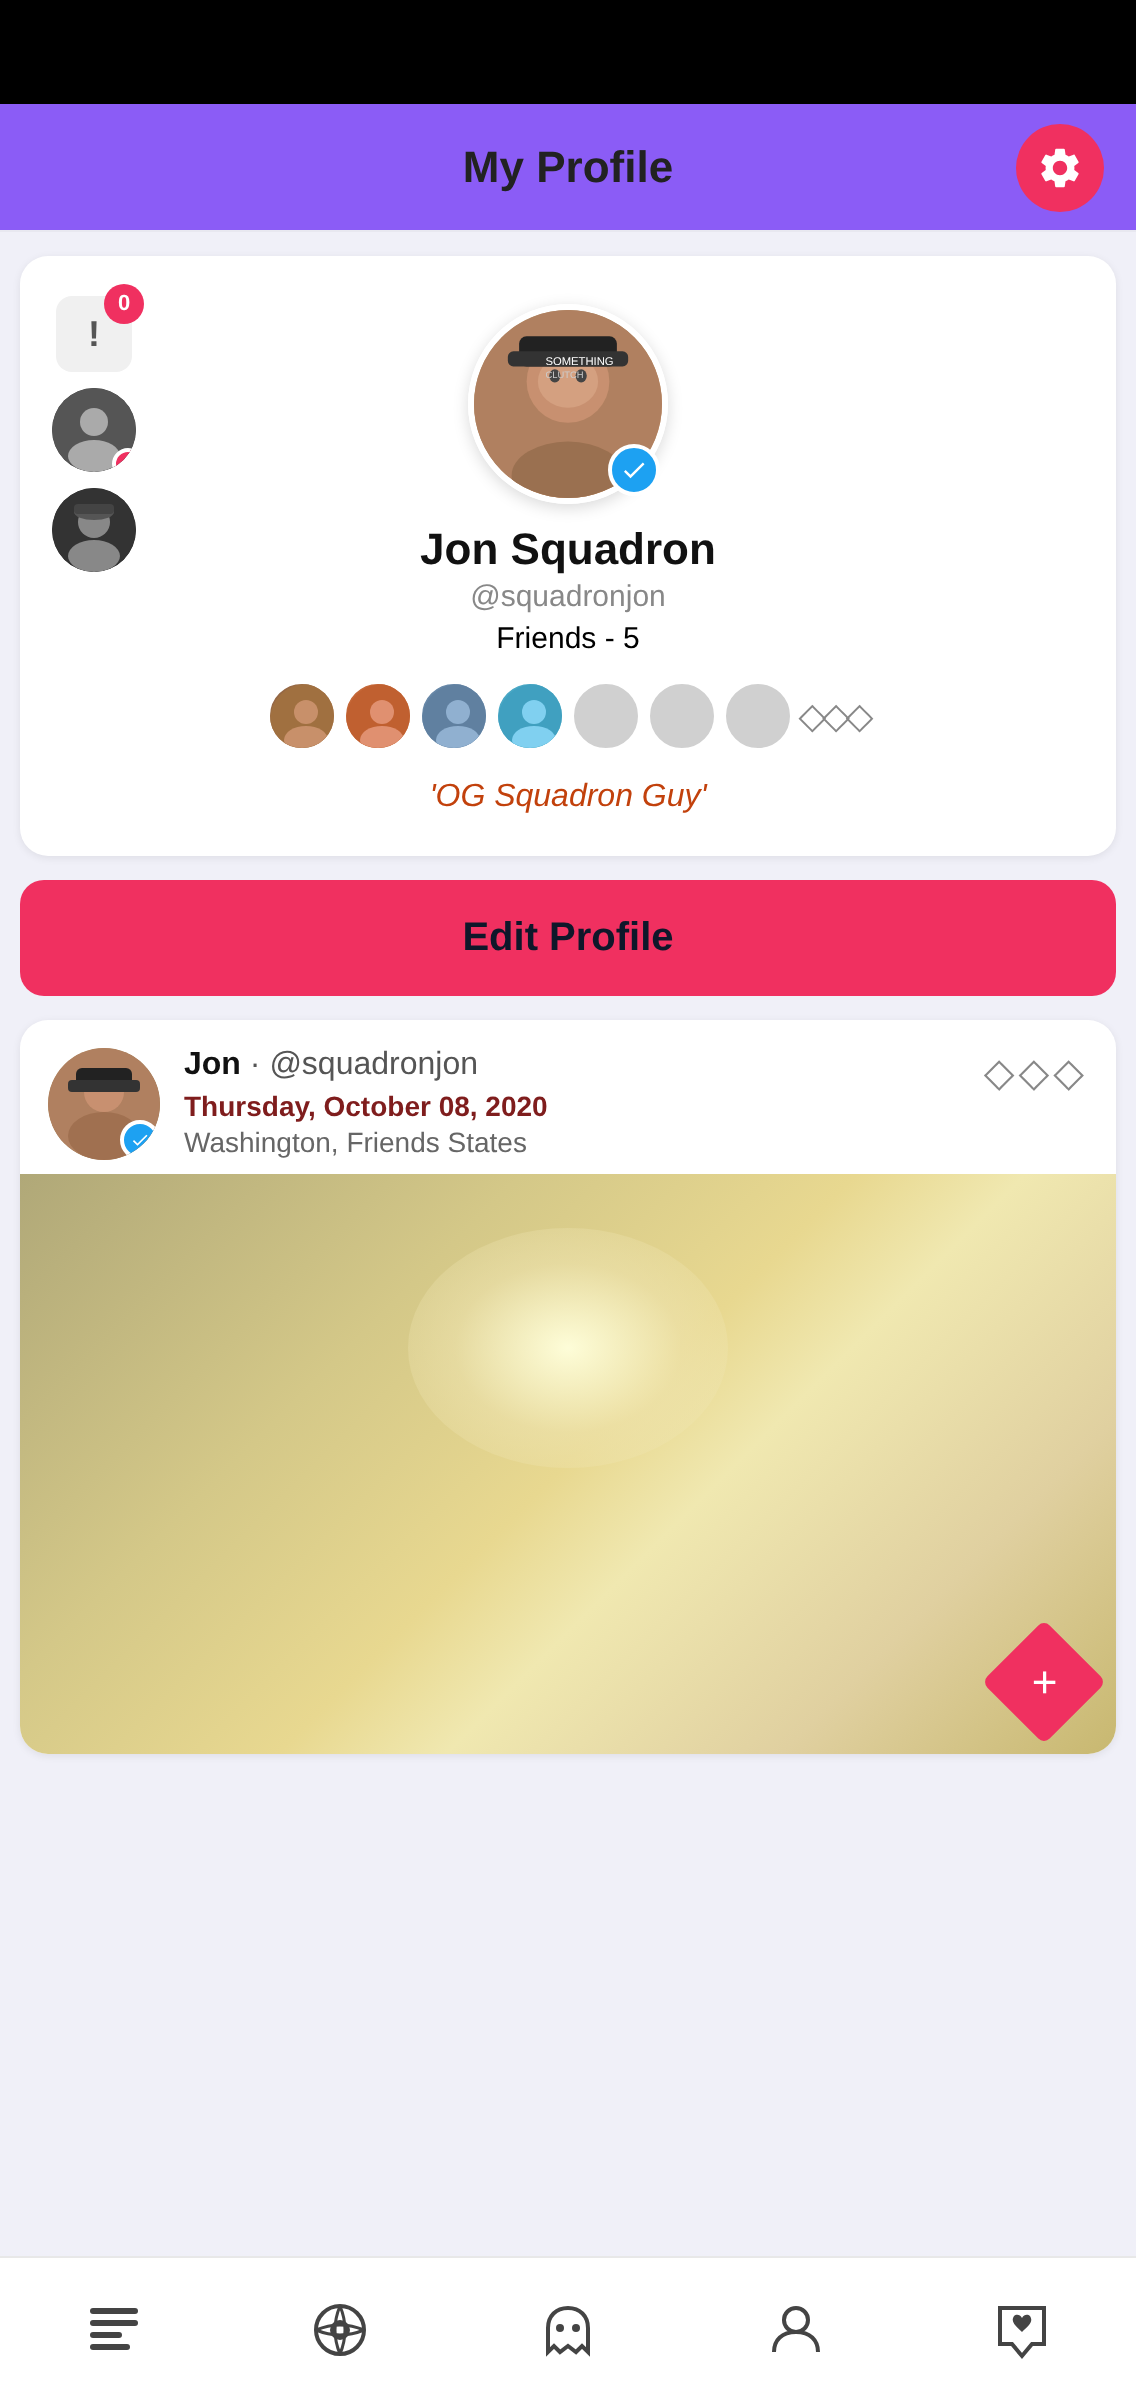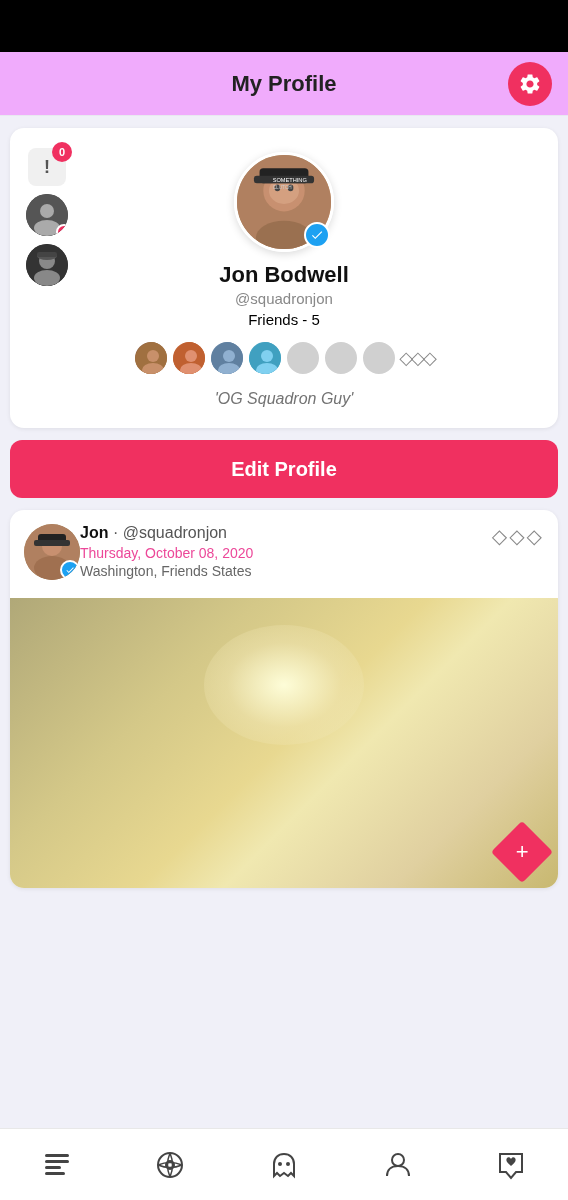--- a/index.html
+++ b/index.html
@@ -23,21 +23,21 @@
       width: 568px;
       background: #f0f0f8;
       flex: 1;
       display: flex;
       flex-direction: column;
       position: relative;
     }
 
     
     .header {
-      background: #f0abfc;
+      background: #8b5cf6;
       width: 100%;
       height: 64px;
       display: flex;
       align-items: center;
       justify-content: center;
       position: relative;
       border-bottom: 1px solid #e8e8f0;
     }
 
     .header-title {
@@ -235,55 +235,55 @@
       display: flex;
       align-items: center;
       justify-content: center;
       font-size: 18px;
       color: #888;
       letter-spacing: -2px;
     }
 
     .profile-bio {
       font-size: 16px;
-      color: #737373;
+      color: #c2410c;
       font-style: italic;
     }
 
     
     .edit-profile-btn {
       width: calc(100% - 20px);
       margin: 0 10px 12px;
       height: 58px;
       background: #f03060;
       border: none;
       border-radius: 12px;
       font-size: 20px;
       font-weight: 600;
-      color: #ffffff;
+      color: #0f172a;
       cursor: pointer;
       display: flex;
       align-items: center;
       justify-content: center;
     }
 
     
     .post-card {
       background: #fff;
       margin: 0 10px 12px;
       border-radius: 14px;
       overflow: hidden;
       box-shadow: 0 1px 4px rgba(0,0,0,0.08);
     }
 
     .post-header {
       display: flex;
       align-items: flex-start;
-      padding: 14px 14px 18px;
-      gap: 0;
+      padding: 14px 14px 7px;
+      gap: 12px;
       position: relative;
     }
 
     .post-avatar {
       width: 56px;
       height: 56px;
       border-radius: 50%;
       background: linear-gradient(135deg, #c8a882 0%, #a07850 40%);
       flex-shrink: 0;
       position: relative;
@@ -326,22 +326,23 @@
       color: #555;
     }
 
     .post-handle {
       color: #555;
       font-weight: 500;
     }
 
     .post-date {
       font-size: 14px;
-      color: #ec4899;
+      color: #7f1d1d;
       margin-bottom: 2px;
+      font-weight: bold;
     }
 
     .post-location {
       font-size: 14px;
       color: #666;
     }
 
     .post-dots {
       font-size: 20px;
       color: #888;
@@ -489,21 +490,21 @@
           <ellipse cx="50" cy="88" rx="30" ry="18" fill="#9a7050"></ellipse>
         </svg>
       </div>
       <div class="avatar-verified">
         <svg viewBox="0 0 24 24">
           <path d="M9 16.17L4.83 12l-1.42 1.41L9 19 21 7l-1.41-1.41L9 16.17z"></path>
         </svg>
       </div>
     </div>
 
-    <div class="profile-name">Jon Bodwell</div>
+    <div class="profile-name">Jon Squadron</div>
     <div class="profile-handle">@squadronjon</div>
     <div class="profile-friends">Friends - 5</div>
 
     <div class="friends-row">
       <div class="friend-avatar friend-avatar-1">
         <svg width="36" height="36" viewBox="0 0 36 36">
           <circle cx="18" cy="18" r="18" fill="#a07040"></circle>
           <circle cx="18" cy="14" r="6" fill="#c8906a"></circle>
           <ellipse cx="18" cy="28" rx="11" ry="7" fill="#c8906a"></ellipse>
         </svg>

